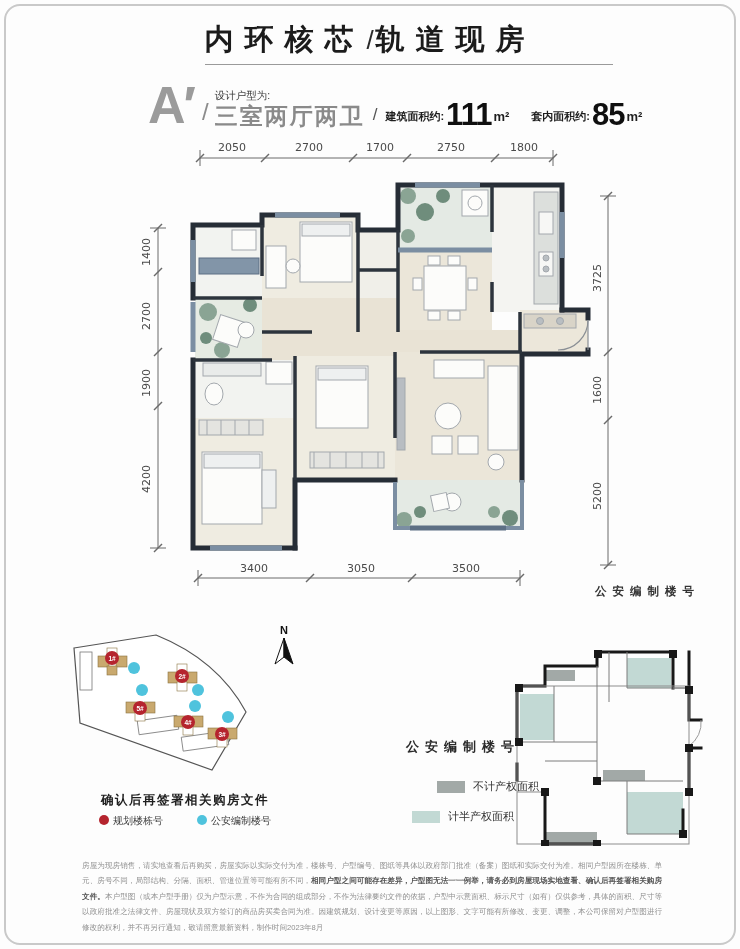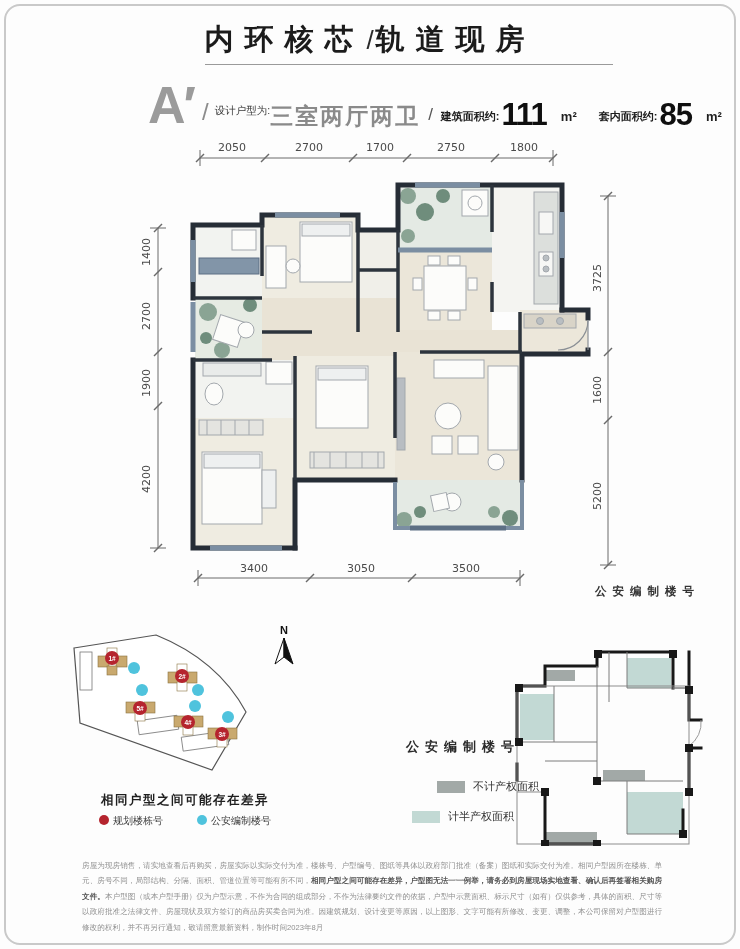--- a/index.html
+++ b/index.html
@@ -10,27 +10,27 @@
   
   .hdr{position:absolute;left:0;top:20px;width:740px;text-align:center;font-weight:bold;
        font-size:29px;letter-spacing:11px;color:#1b1b1b;white-space:nowrap;}
   .hdr .sep{font-weight:400;color:#2a2a2a;letter-spacing:0;margin:0 2px;font-size:26px;}
   .hdr-rule{position:absolute;left:205px;top:64px;width:408px;height:1px;background:#9a9a9a;}
 
   
   .spec{position:absolute;left:148px;top:70px;height:58px;display:flex;align-items:flex-end;white-space:nowrap;}
   .unit-code{font-size:52px;line-height:46px;font-weight:700;color:#9b9b9b;letter-spacing:-2px;}
   .spec-slash{font-size:24px;color:#8c8c8c;margin:0 6px 2px 8px;font-weight:300;}
-  .design-col{display:flex;flex-direction:row;justify-content:flex-end;}
+  .design-col{display:flex;flex-direction:column;justify-content:flex-end;}
   .design-label{font-size:10.5px;color:#3a3a3a;margin-bottom:1px;}
   .layout-name{font-size:23px;color:#8a8a8a;font-weight:600;letter-spacing:2px;line-height:24px;}
   .spec-slash2{font-size:17px;color:#555;margin:0 8px 3px 8px;}
   .area-label{font-size:11px;font-weight:bold;color:#1e1e1e;margin:8px 2px 4px 0;}
   .area-value{font-size:31px;font-weight:bold;color:#0f0f0f;line-height:26px;letter-spacing:-1px;}
-  .area-unit{font-size:13px;font-weight:bold;color:#1e1e1e;margin:0 0 4px 14px;}
+  .area-unit{font-size:13px;font-weight:bold;color:#1e1e1e;margin:0 0 4px 2px;}
   .area-gap{width:22px;}
 
   
   #plan-svg{position:absolute;left:130px;top:135px;}
   text.dim{font-size:11px;fill:#4a4a4a;font-family:"DejaVu Sans",sans-serif;}
 
   
   .decor-note{position:absolute;left:545px;top:584px;width:155px;text-align:right;
       font-size:11.5px;font-weight:bold;letter-spacing:6px;color:#333;white-space:nowrap;}
 
@@ -348,21 +348,21 @@
         <text x="0" y="2.5" text-anchor="middle" font-size="6.5" font-weight="bold" fill="#fff">3#</text>
       </g>
     </g>
 
     <g>
       <text x="224" y="14" text-anchor="middle" font-size="11" font-weight="bold" fill="#111">N</text>
       <path d="M224,18 L215,44 L224,37 Z" fill="#ffffff" stroke="#111" stroke-width="1"></path>
       <path d="M224,18 L233,44 L224,37 Z" fill="#111" stroke="#111" stroke-width="1"></path>
     </g>
   </svg>
-  <div class="site-caption">相同户型之间可能存在差异</div>
+  <div class="site-caption">确认后再签署相关购房文件</div>
   <div class="site-legend">
     <span><span class="dot dot-red"></span><span>规划楼栋号</span></span>
     <span><span class="dot dot-blue"></span><span>公安编制楼号</span></span>
   </div>
 
   <div class="structure-title">公安编制楼号</div>
   <div class="st-legend-item" style="top:779px;padding-left:25px;">
     <span class="sw sw-gray"></span>
       <span>不计产权面积</span>
   </div>

